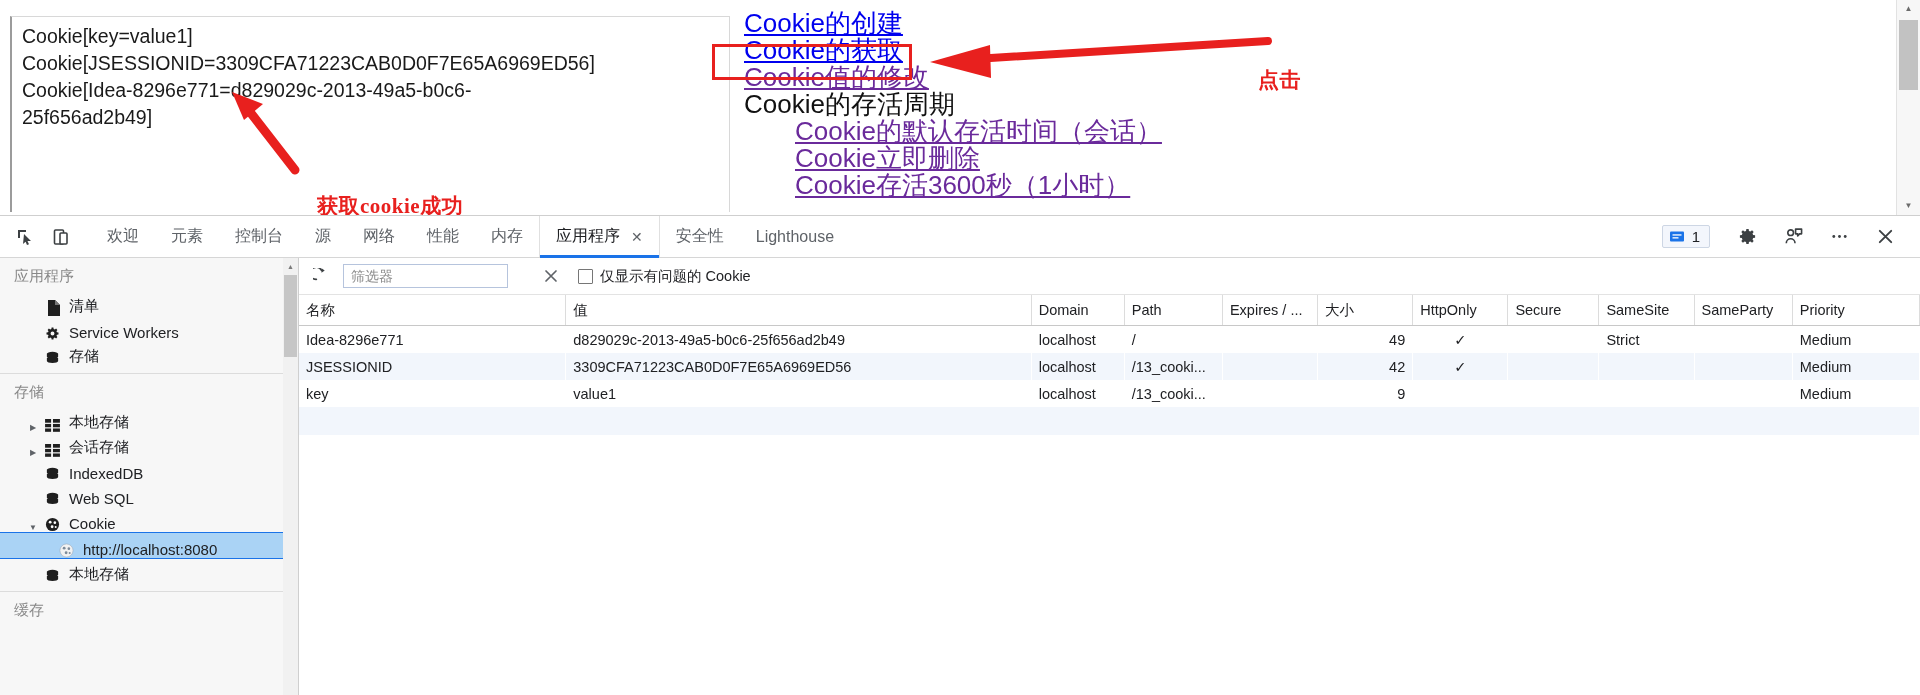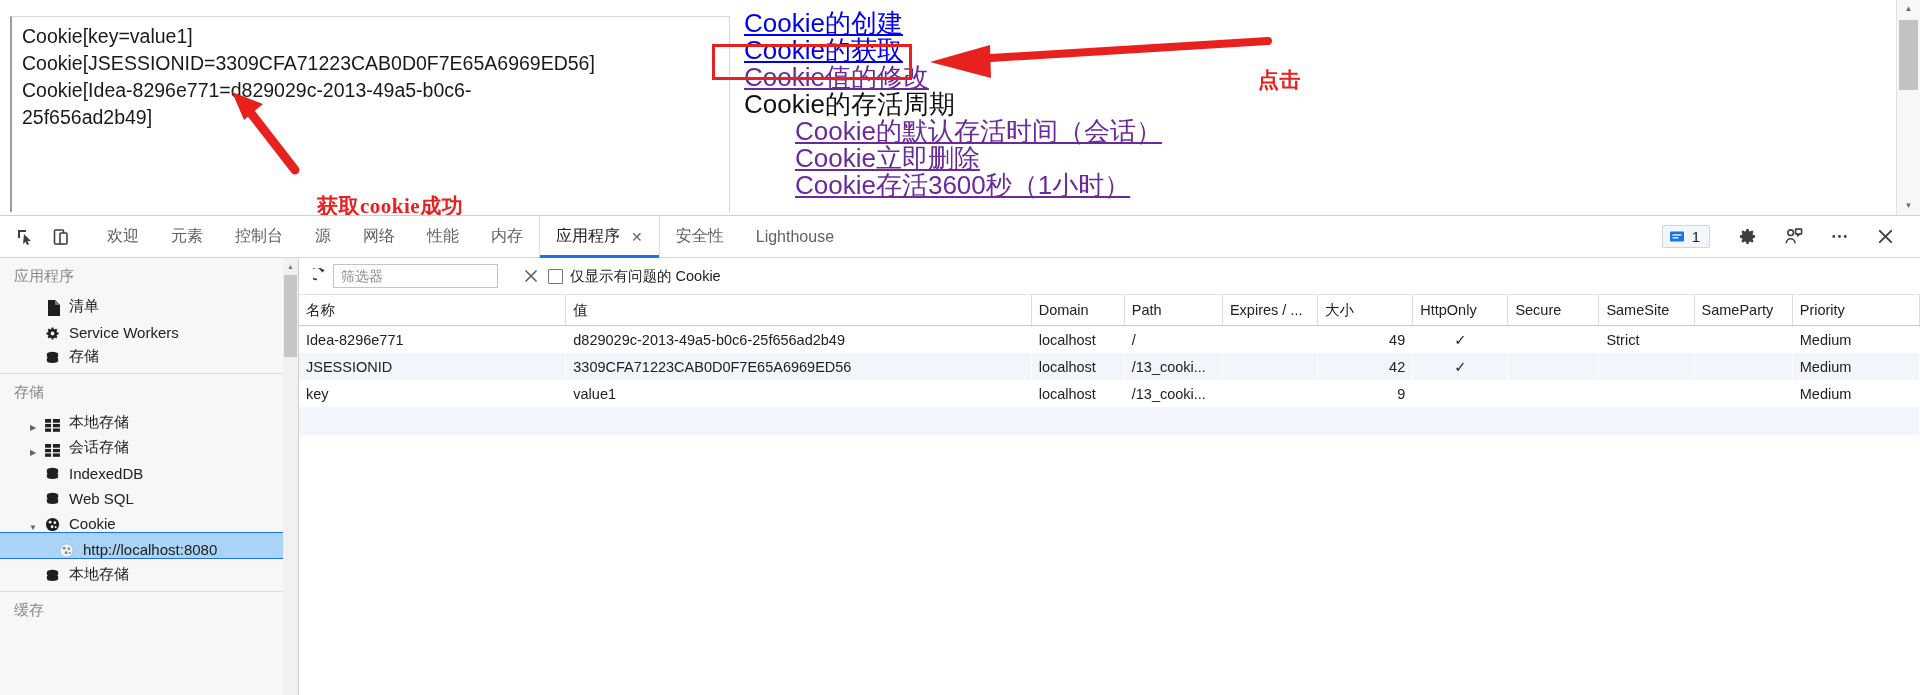--- a/index.html
+++ b/index.html
@@ -159,21 +159,21 @@
   .sb-ico {
     width: 21px; display: inline-flex; align-items: center; justify-content: center;
     margin-right: 6px;
   }
   .sb-div { height: 1px; background: #dcdcdc; margin: 7px 0 0 0; }
 
   
   .main { flex: 1; display: flex; flex-direction: column; min-width: 0; background: #fff; }
   .filterbar {
     height: 36px; min-height: 36px; display: flex; align-items: center;
-    padding: 0 10px; border-bottom: 1px solid #e3e3e3; 
+    padding: 0 10px; border-bottom: 1px solid #e3e3e3; gap: 10px;
   }
   .refresh-btn {
     width: 24px; height: 24px; display: flex; align-items: center; justify-content: center;
     color: #3c4043; cursor: pointer; font-size: 18px;
   }
   .filter-input {
     width: 165px; height: 24px; border: 1px solid #b6c4dd; background: #fff;
     font-size: 14px; color: #202124; padding: 0 7px; box-sizing: border-box;
     outline: none; font-family: "Liberation Sans", sans-serif;
   }

